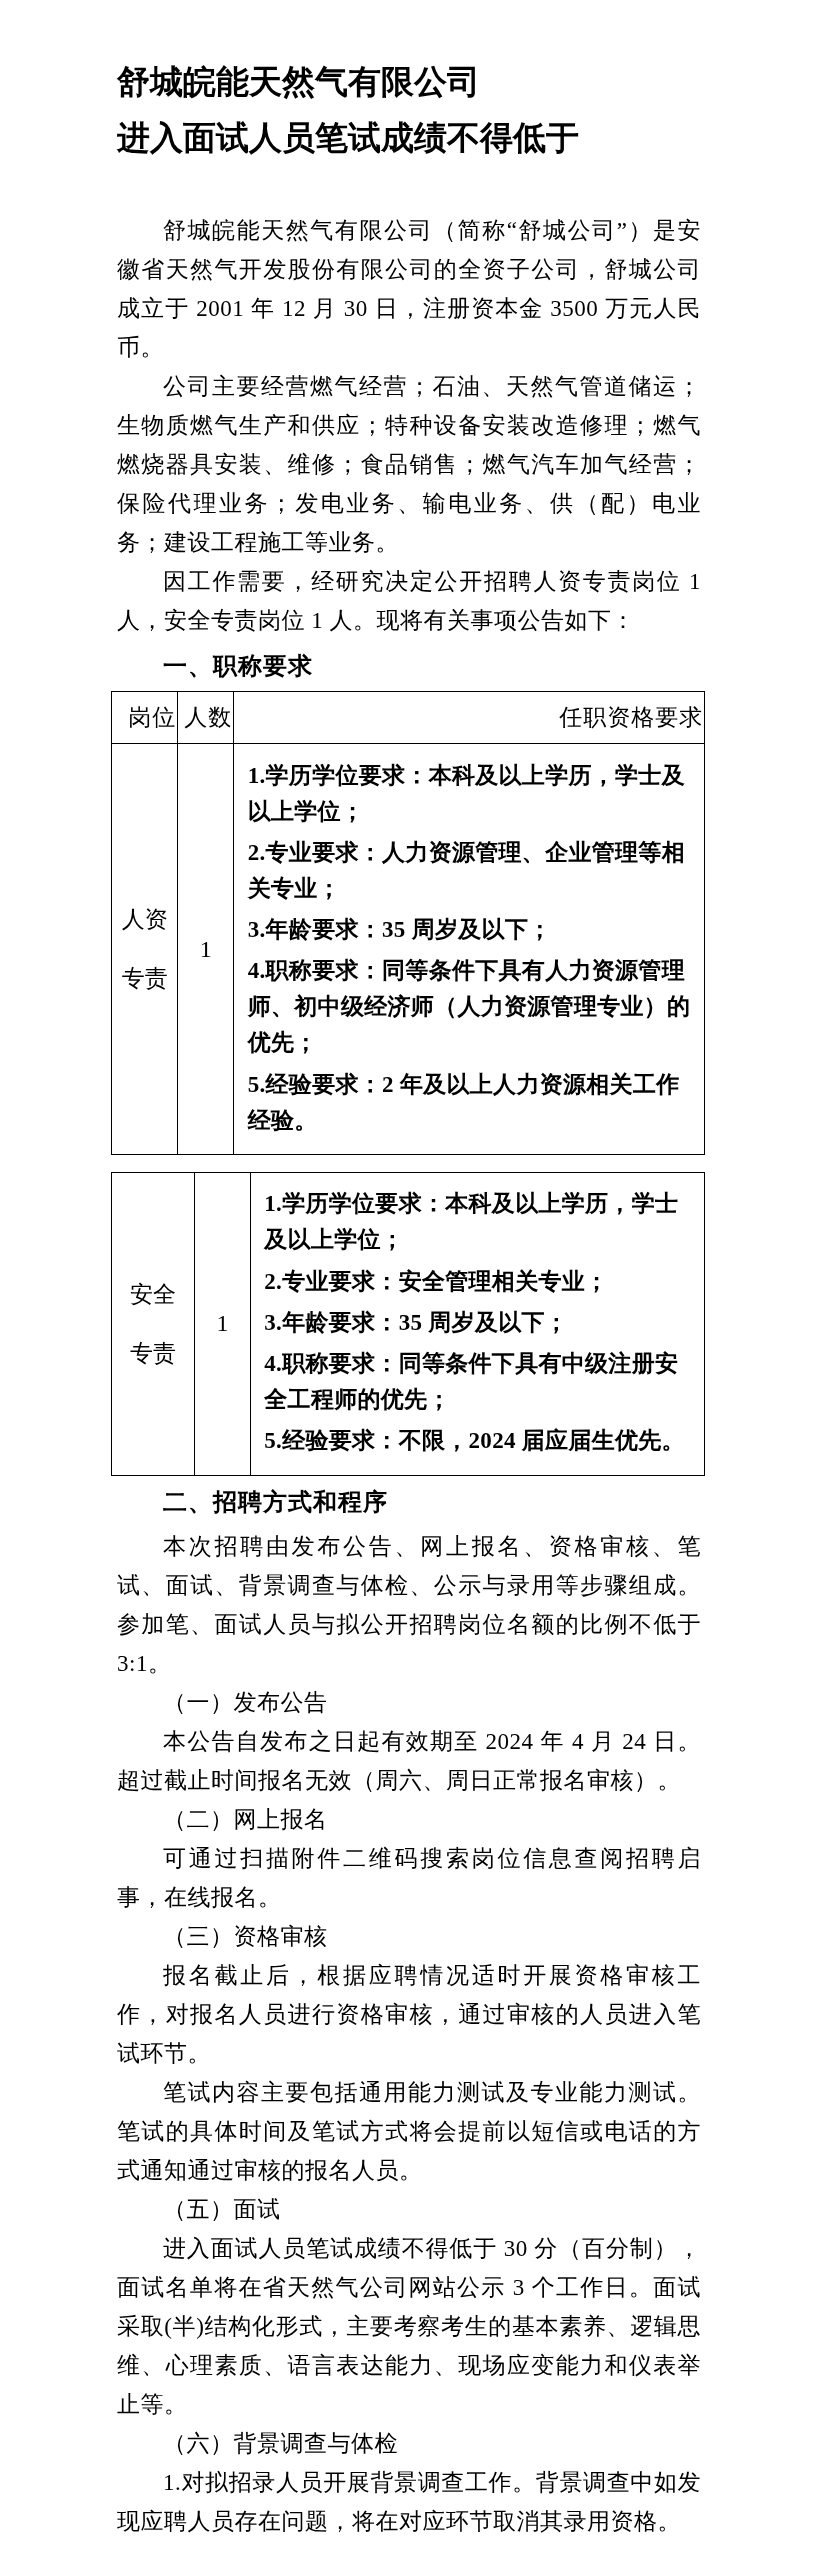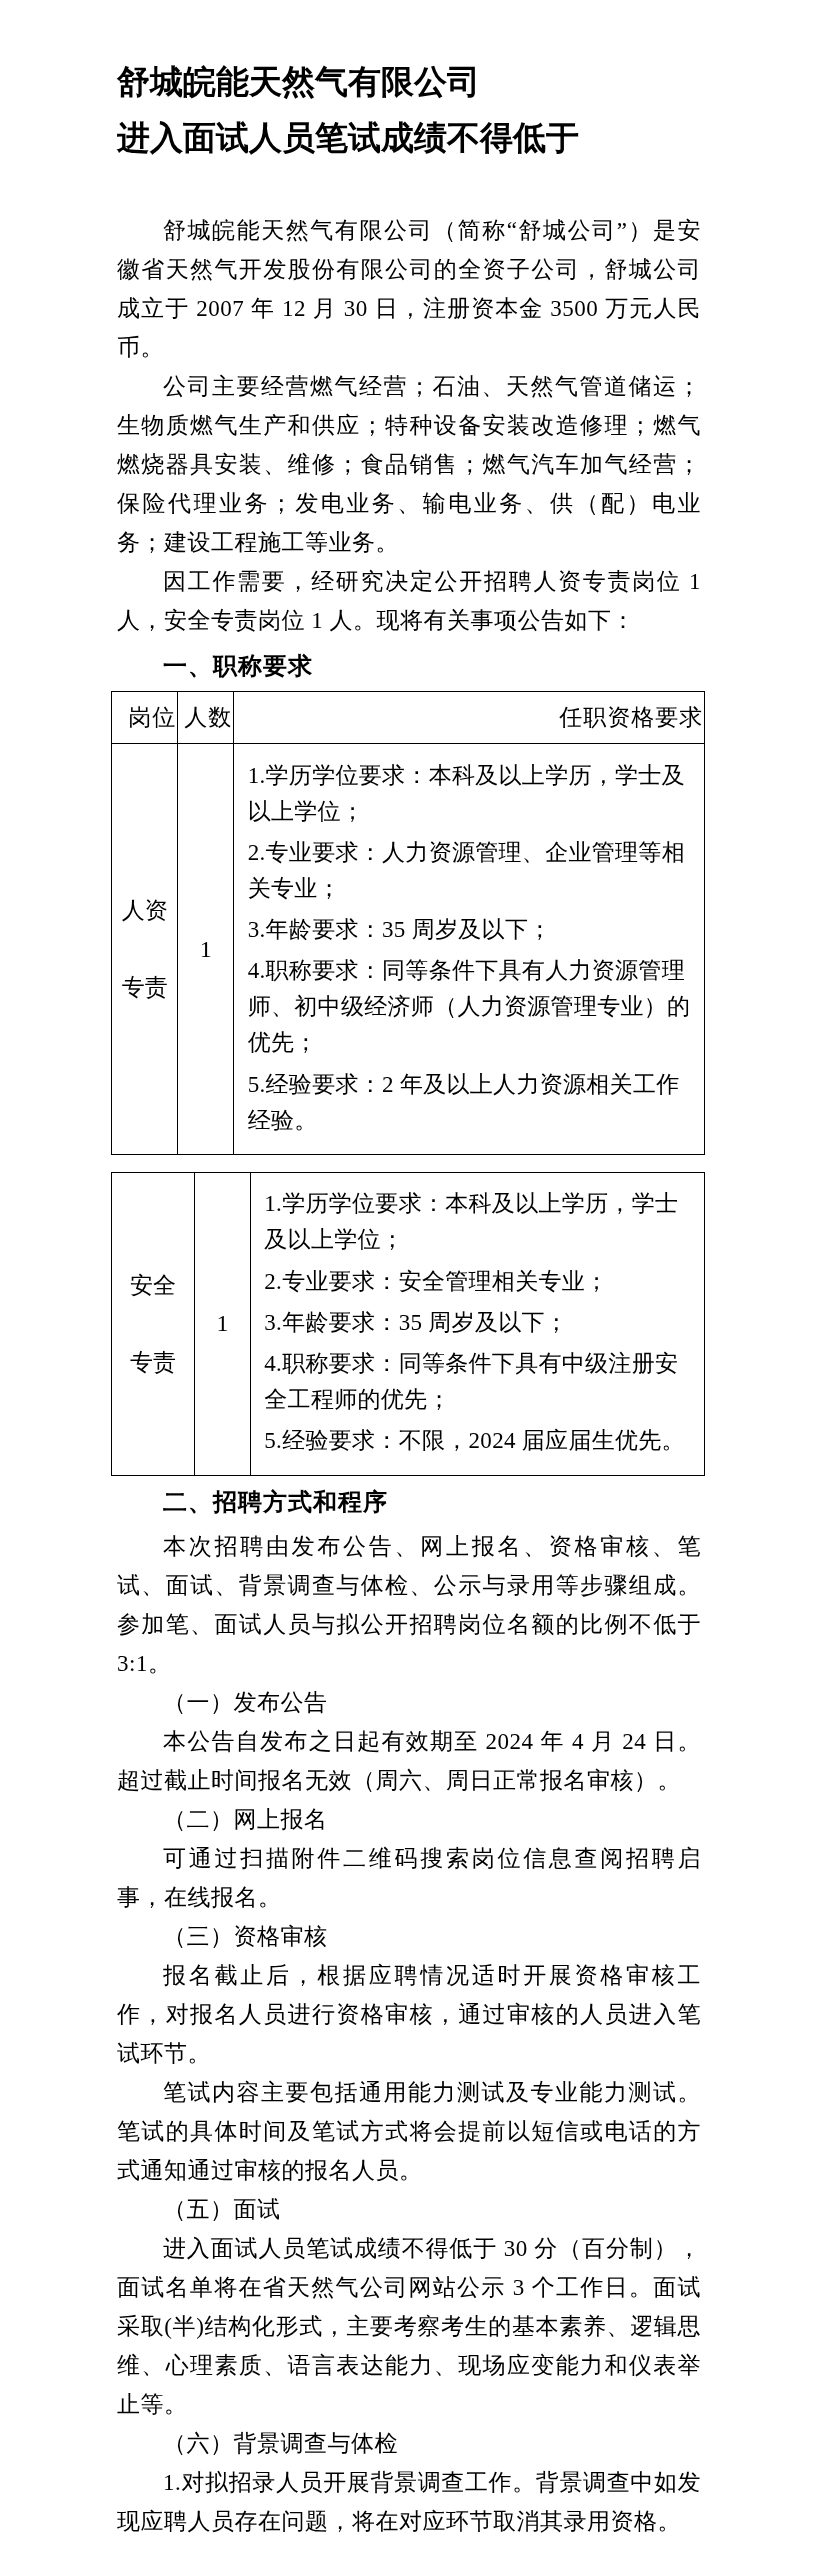--- a/index.html
+++ b/index.html
@@ -54,44 +54,44 @@
   th.col-pos,td.cell-pos{width:63px;}
   th.col-cnt,td.cell-cnt{width:53px;}
   table.plan-table th{
     height:49px;
     font-weight:normal;
     text-align:right;
     letter-spacing:1px;
   }
   td.cell-pos{
     text-align:center;
-    line-height:77px;
+    line-height:59px;
     padding:5.2px 9.3px;
   }
   td.cell-cnt{text-align:center;font-size:24px;}
-  td.cell-req{padding:13.4px 13.4px 10.3px 13.4px;}
+  td.cell-req{padding:13.4px 13.4px 10.3px 13.4px;font-weight:bold;}
   td.cell-req .req{
     line-height:36px;
     margin-bottom:5.2px;
     text-align:left;
     letter-spacing:0.3px;
   }
   table.t2{margin-top:17px;}
 </style>
 </head>
 <body>
 
 <div class="page">
 
   <h1 class="title">
     <span class="tline">舒城皖能天然气有限公司</span>
     <span class="tline">进入面试人员笔试成绩不得低于</span>
   </h1>
 
-  <p class="body ind">舒城皖能天然气有限公司（简称“舒城公司”）是安徽省天然气开发股份有限公司的全资子公司，舒城公司成立于 2007 年 12 月 30 日，注册资本金 3500 万元人民币。</p>
+  <p class="body ind">舒城皖能天然气有限公司（简称“舒城公司”）是安徽省天然气开发股份有限公司的全资子公司，舒城公司成立于 2001 年 12 月 30 日，注册资本金 3500 万元人民币。</p>
   <p class="body ind">公司主要经营燃气经营；石油、天然气管道储运；生物质燃气生产和供应；特种设备安装改造修理；燃气燃烧器具安装、维修；食品销售；燃气汽车加气经营；保险代理业务；发电业务、输电业务、供（配）电业务；建设工程施工等业务。</p>
   <p class="body ind">因工作需要，经研究决定公开招聘人资专责岗位 1 人，安全专责岗位 1 人。现将有关事项公告如下：</p>
 
   <h2 class="sec">一、职称要求</h2>
 
   <table class="plan-table">
     <thead>
       <tr>
         <th class="col-pos">岗位</th>
         <th class="col-cnt">人数</th>

